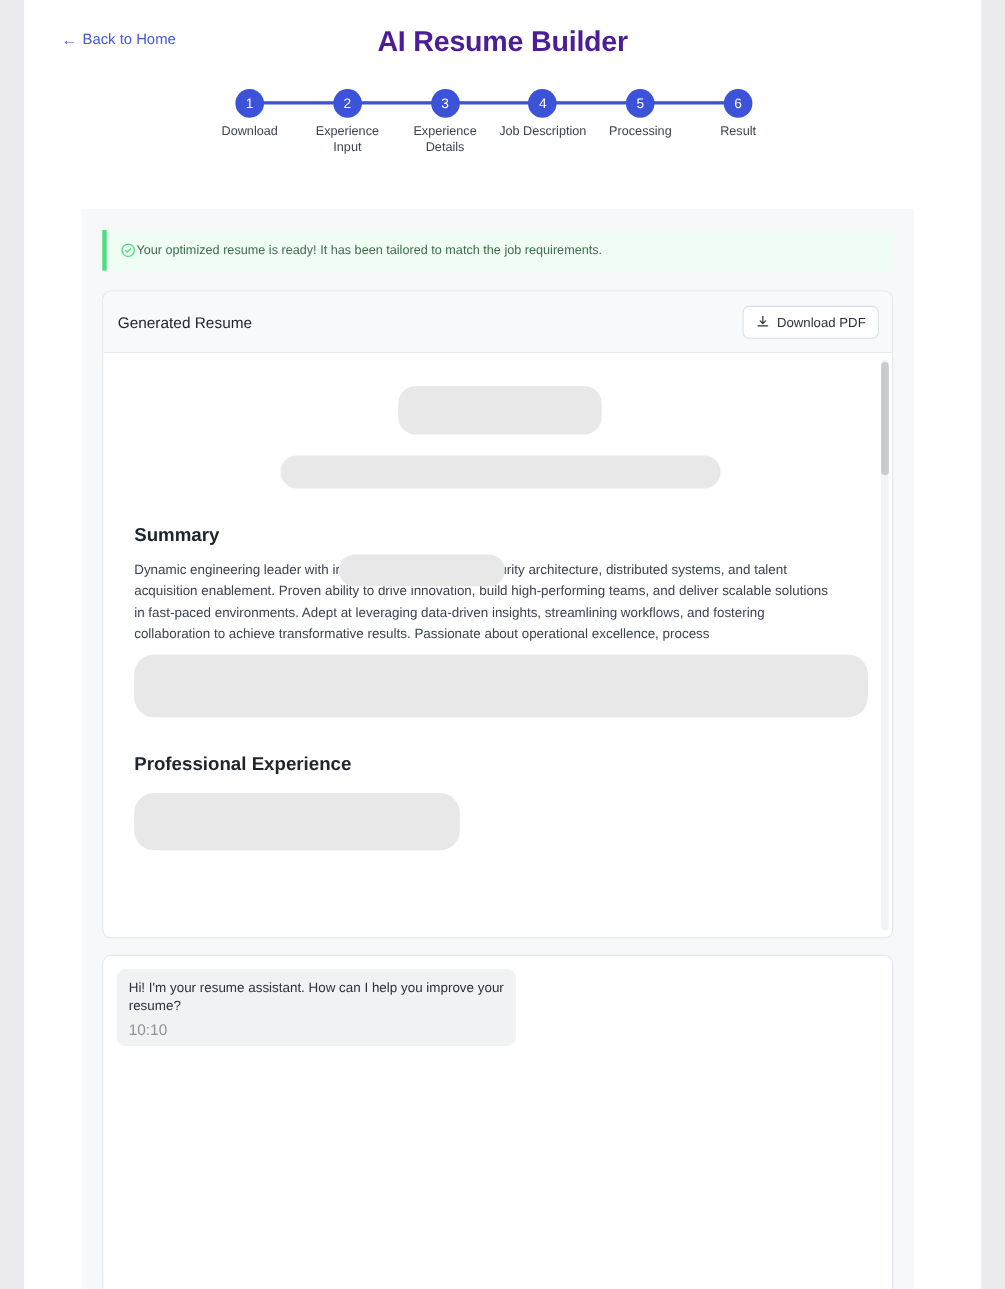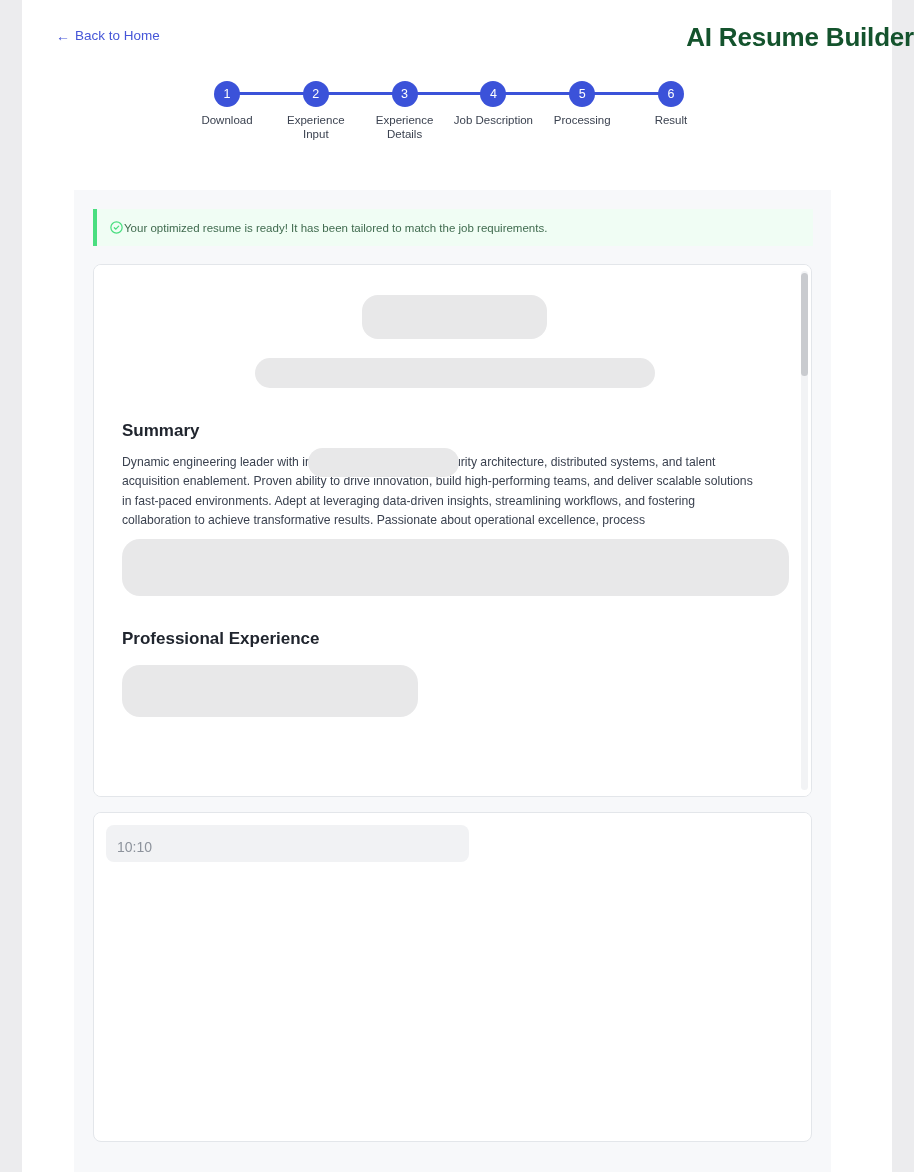--- a/index.html
+++ b/index.html
@@ -41,24 +41,24 @@
     gap: 5px;
     cursor: pointer;
   }
   .back-arrow { font-size: 14px; line-height: 1; }
 
   .page-title {
     position: absolute;
     left: 0;
     right: 0;
     top: 22px;
-    text-align: right;
+    text-align: center;
     font-size: 26px;
     font-weight: bold;
-    color: #14532d;
+    color: #4c1d95;
     letter-spacing: -0.2px;
   }
 
   
   .stepper {
     position: absolute;
     left: 183px;
     top: 81px;
     width: 532px;
     height: 60px;
@@ -321,20 +321,31 @@
 
     <div class="alert">
       <svg class="icon-check" viewBox="0 0 24 24" fill="none" stroke="#4ade80" stroke-width="2">
         <circle cx="12" cy="12" r="9"></circle>
         <path d="M8.5 12.3l2.4 2.4 4.6-4.9" stroke-linecap="round" stroke-linejoin="round"></path>
       </svg>
       <span class="alert-text">Your optimized resume is ready! It has been tailored to match the job requirements.</span>
     </div>
 
     <div class="card">
+      <div class="card-head">
+        <span class="card-title">Generated Resume</span>
+        <button class="btn-download">
+          <svg class="icon-dl" viewBox="0 0 24 24" fill="none" stroke="#2b313b" stroke-width="2">
+            <path d="M12 3v11" stroke-linecap="round"></path>
+            <path d="M7.5 10.5L12 15l4.5-4.5" stroke-linecap="round" stroke-linejoin="round"></path>
+            <path d="M4 19h16" stroke-linecap="round"></path>
+          </svg>
+          <span>Download PDF</span>
+        </button>
+      </div>
 
       <div class="resume-scroll">
         <div class="sb-track"></div>
         <div class="sb-thumb"></div>
 
         <div class="redact redact-name"></div>
 
 
         <div class="redact redact-contact"></div>
 
@@ -348,19 +359,20 @@
 
         <div class="sec-title">Professional Experience</div>
 
         <div class="redact redact-exp"></div>
       </div>
     </div>
 
     <div class="chat-card">
       <div class="chat-body">
         <div class="bubble">
+          <div class="bubble-text">Hi! I'm your resume assistant. How can I help you improve your resume?</div>
           <div class="bubble-time">10:10</div>
         </div>
       </div>
     </div>
 
   </div>
 </div>
 
 </body></html>

